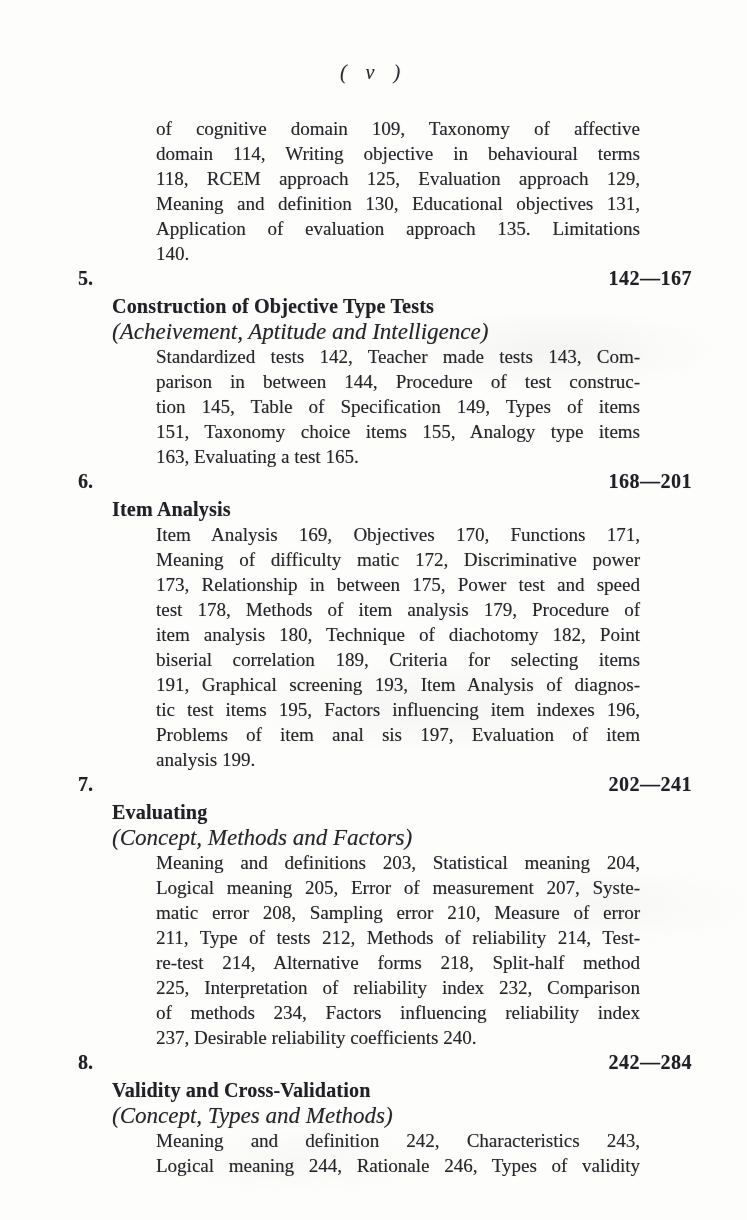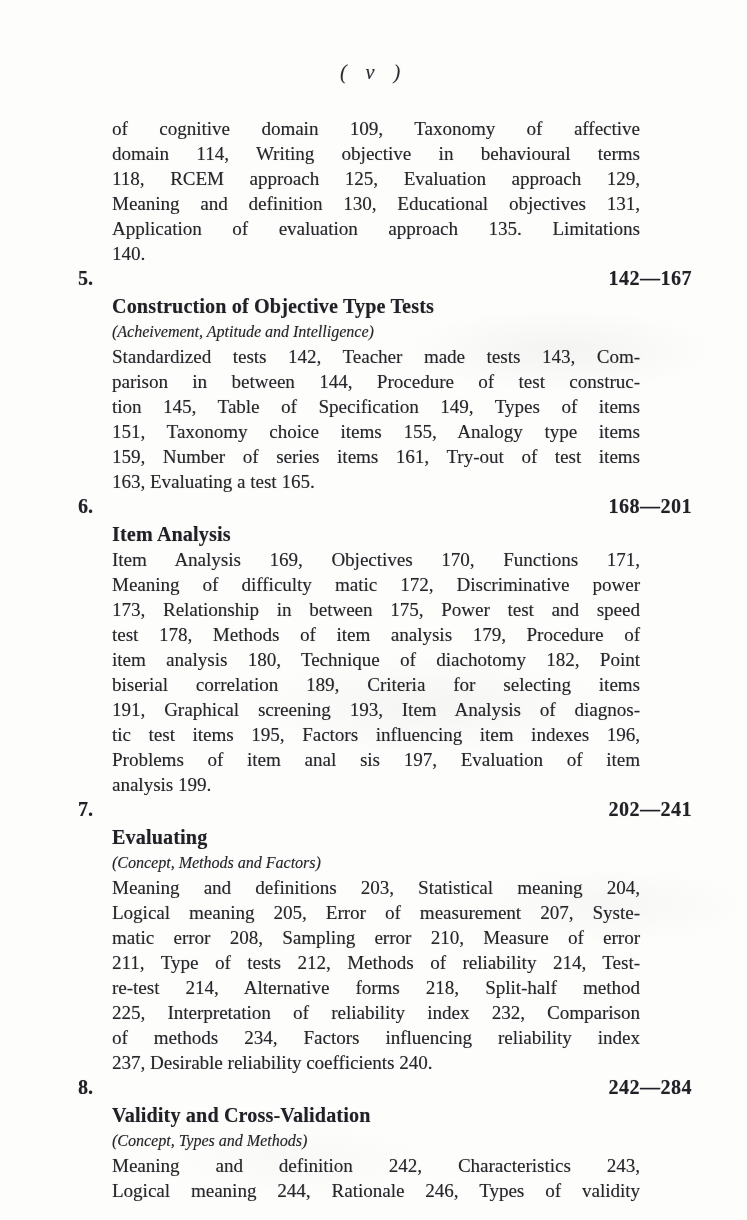--- a/index.html
+++ b/index.html
@@ -39,20 +39,21 @@
     font-size: 19px;
     line-height: 25px;
   }
   .cont, .desc {
     margin-left: 34px;
     width: 528px;
   }
   .lines .tline {
     text-align: justify;
     text-align-last: justify;
+    margin-left: 44px;
   }
   .lines .tline:last-child {
     text-align-last: left;
   }
   .lines.cut .tline:last-child {
     text-align-last: justify;
   }
   .head {
     display: flex;
     font-weight: bold;
@@ -70,21 +71,21 @@
     margin-top: 28px;
   }
   .head .pages {
     flex: 0 0 auto;
     text-align: right;
     letter-spacing: 0.5px;
   }
   .subtitle {
     margin-left: 34px;
     font-style: italic;
-    font-size: 16px;
+    font-size: 23px;
     line-height: 25px;
   }
 </style>
 </head>
 <body>
 
 <div class="page">
 
   <div class="folio">( v )</div>
 
@@ -104,21 +105,20 @@
         <span class="num">5.</span>
         <span class="title">Construction of Objective Type Tests</span>
         <span class="pages">142—167</span>
       </div>
       <div class="subtitle">(Acheivement, Aptitude and Intelligence)</div>
       <div class="desc lines">
           <div class="tline">Standardized tests 142, Teacher made tests 143, Com-</div>
           <div class="tline">parison in between 144, Procedure of test construc-</div>
           <div class="tline">tion 145, Table of Specification 149, Types of items</div>
           <div class="tline">151, Taxonomy choice items 155, Analogy type items</div>
-          <div class="tline">159, Number of series items 161, Try-out of test items</div>
           <div class="tline">163, Evaluating a test 165.</div>
         </div>
     </div>
 
     <div class="entry">
       <div class="head">
         <span class="num">6.</span>
         <span class="title">Item Analysis</span>
         <span class="pages">168—201</span>
       </div>

